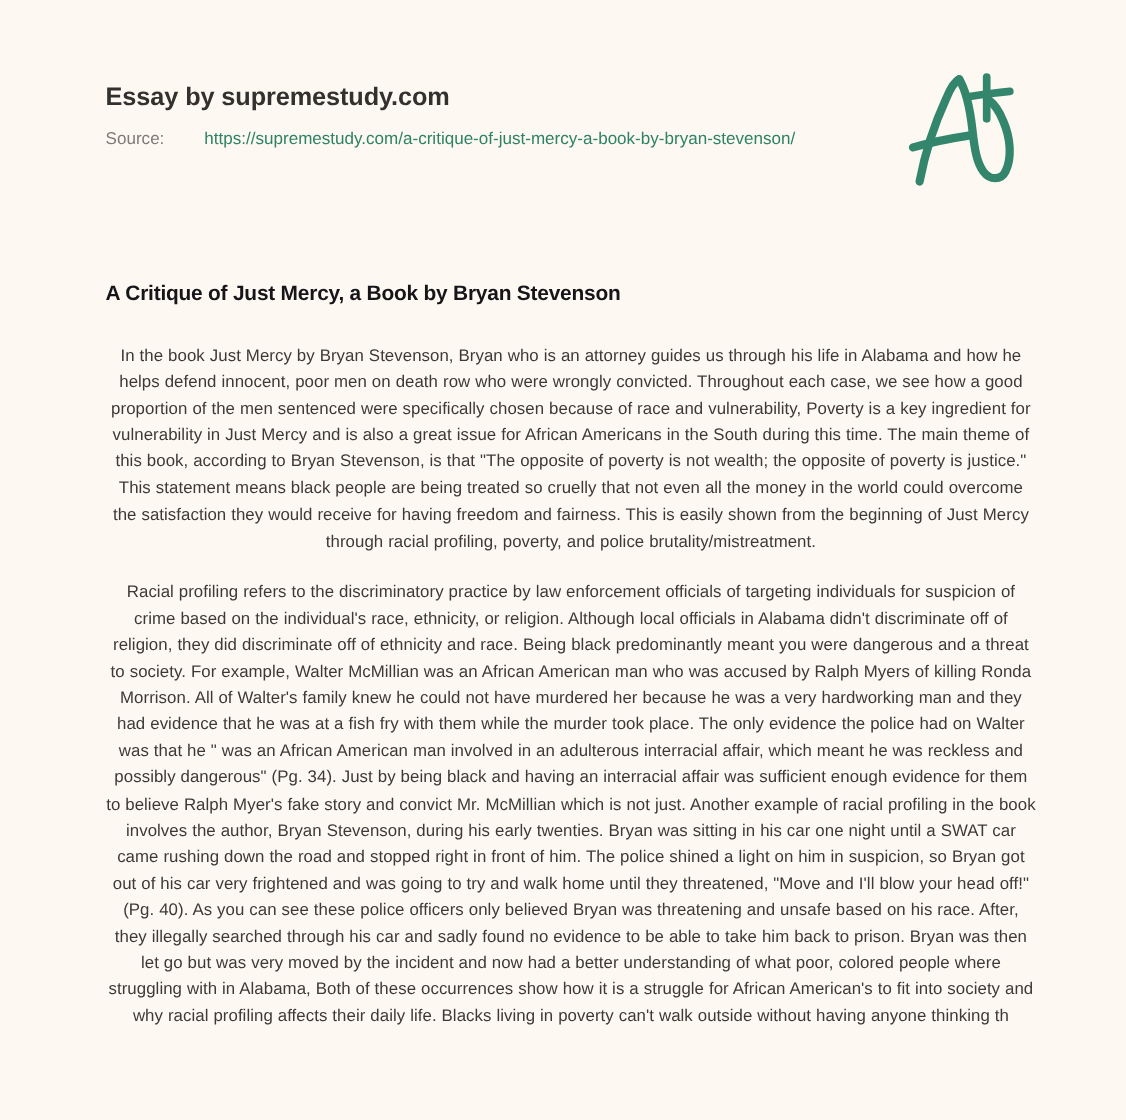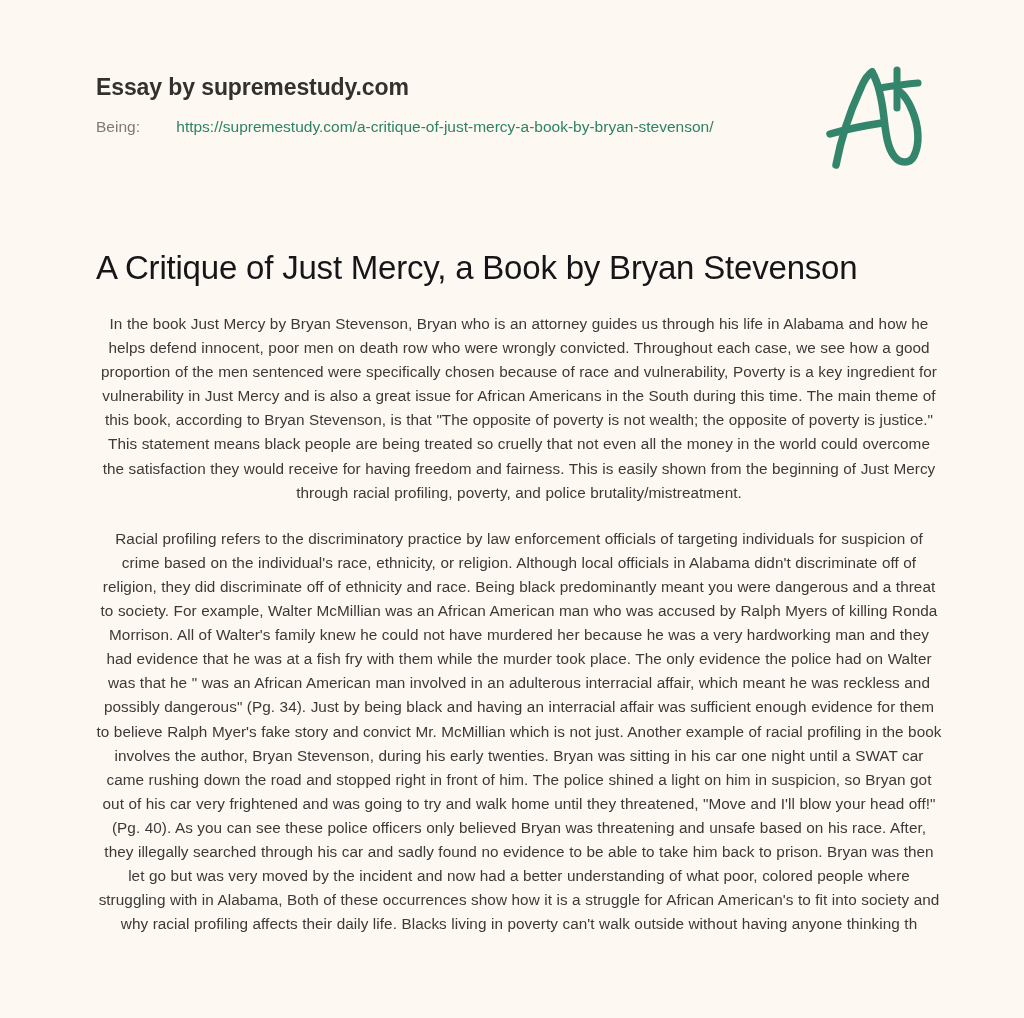--- a/index.html
+++ b/index.html
@@ -81,22 +81,22 @@
     height: 130px;
   }
 
   
   .title {
     position: absolute;
     left: 96px;
     top: 249px;
     width: 880px;
     margin: 0;
-    font-size: 33px;
-    font-weight: normal;
+    font-size: 19px;
+    font-weight: bold;
     color: #16161A;
     letter-spacing: -0.2px;
     line-height: 38px;
     white-space: nowrap;
   }
 
   
   .article {
     position: absolute;
     left: 96px;
@@ -122,21 +122,21 @@
 <body>
 
 <div class="page">
 
   <div class="header">
 
     <div class="header-text">
       <div class="essay-by">Essay by supremestudy.com</div>
 
       <div class="source-line">
-        <span class="source-label">Being: </span><a class="source-url" href="#">https://supremestudy.com/a-critique-of-just-mercy-a-book-by-bryan-stevenson/</a>
+        <span class="source-label">Source: </span><a class="source-url" href="#">https://supremestudy.com/a-critique-of-just-mercy-a-book-by-bryan-stevenson/</a>
       </div>
     </div>
 
     <div class="logo">
       <svg viewBox="0 0 140 130" xmlns="http://www.w3.org/2000/svg">
         <g fill="none" stroke="#33856B" stroke-linecap="round" stroke-linejoin="round">
 
           <path d="M36 113 C 40 92, 48 64, 60 38 C 64 28, 68 22, 72 20" stroke-width="7.5"></path>
 
           <path d="M72 20 C 78 30, 82 48, 84 66 C 86 84, 88 96, 94 104

